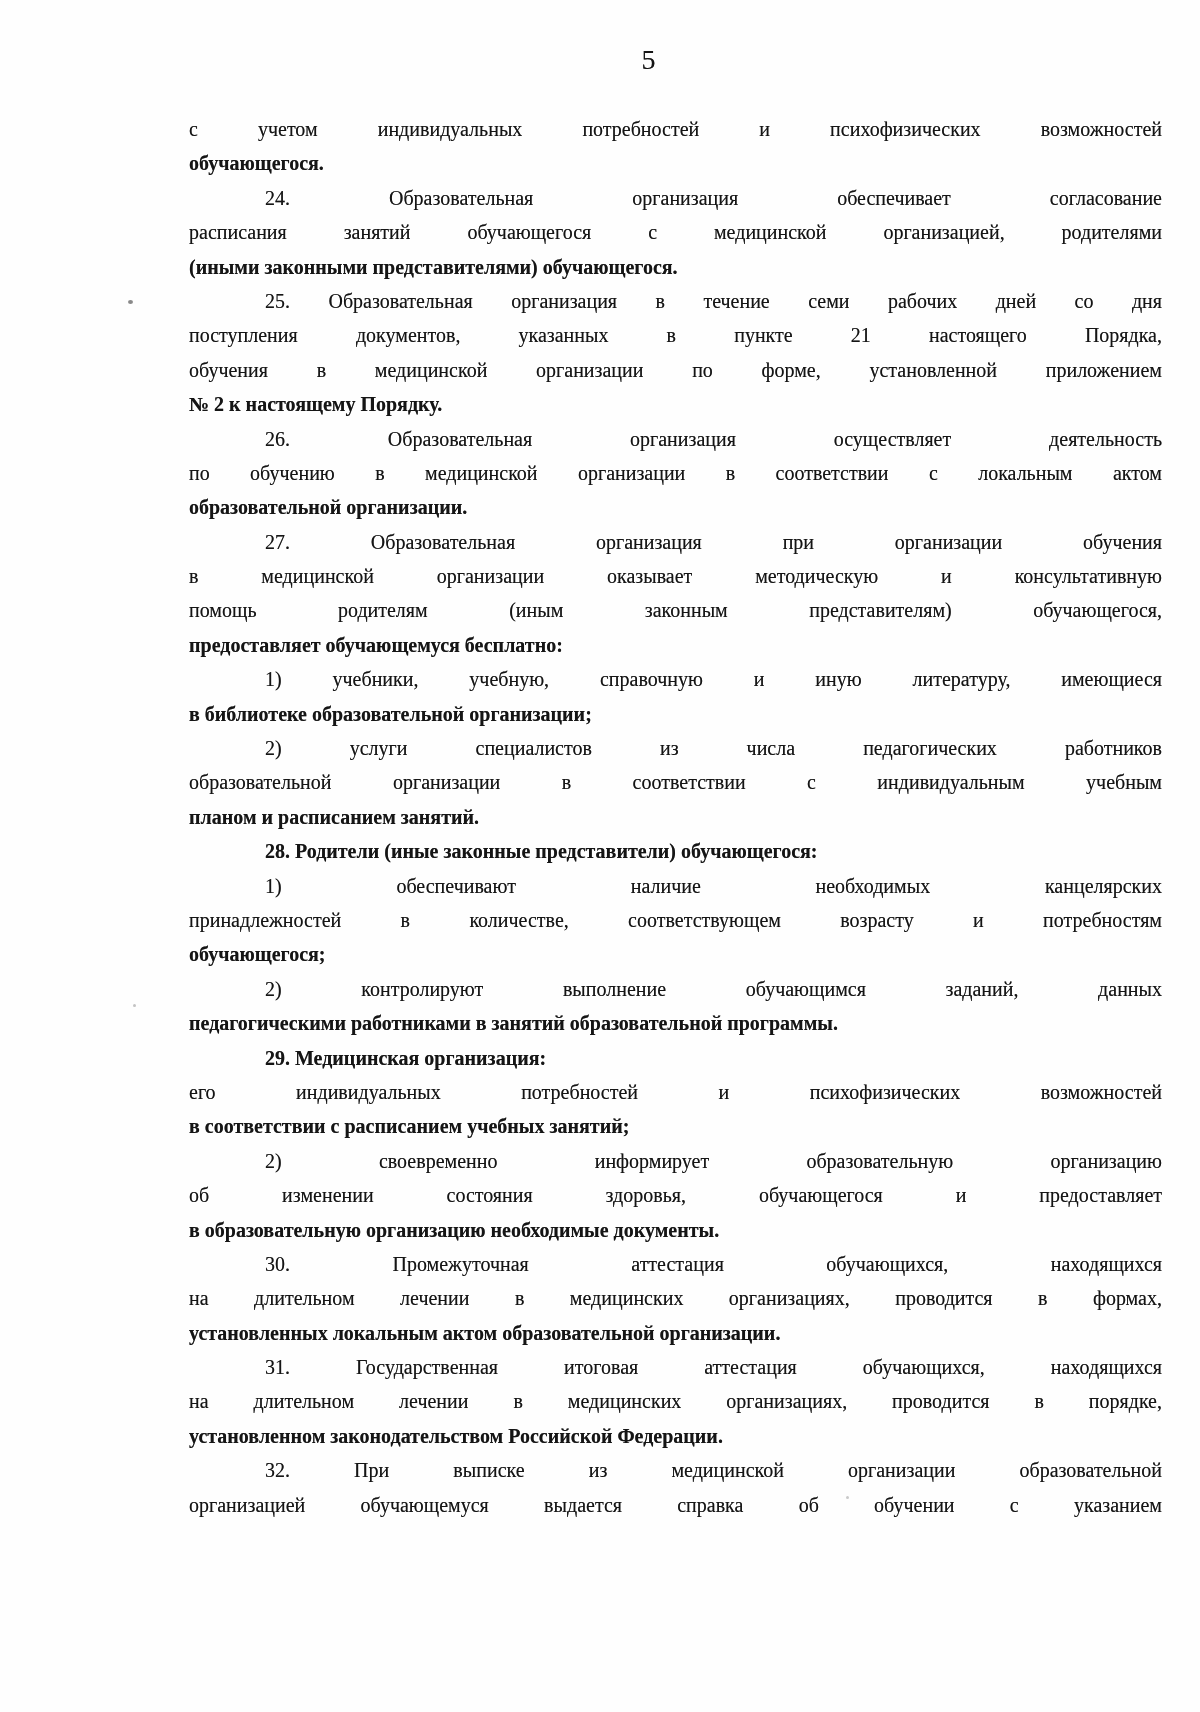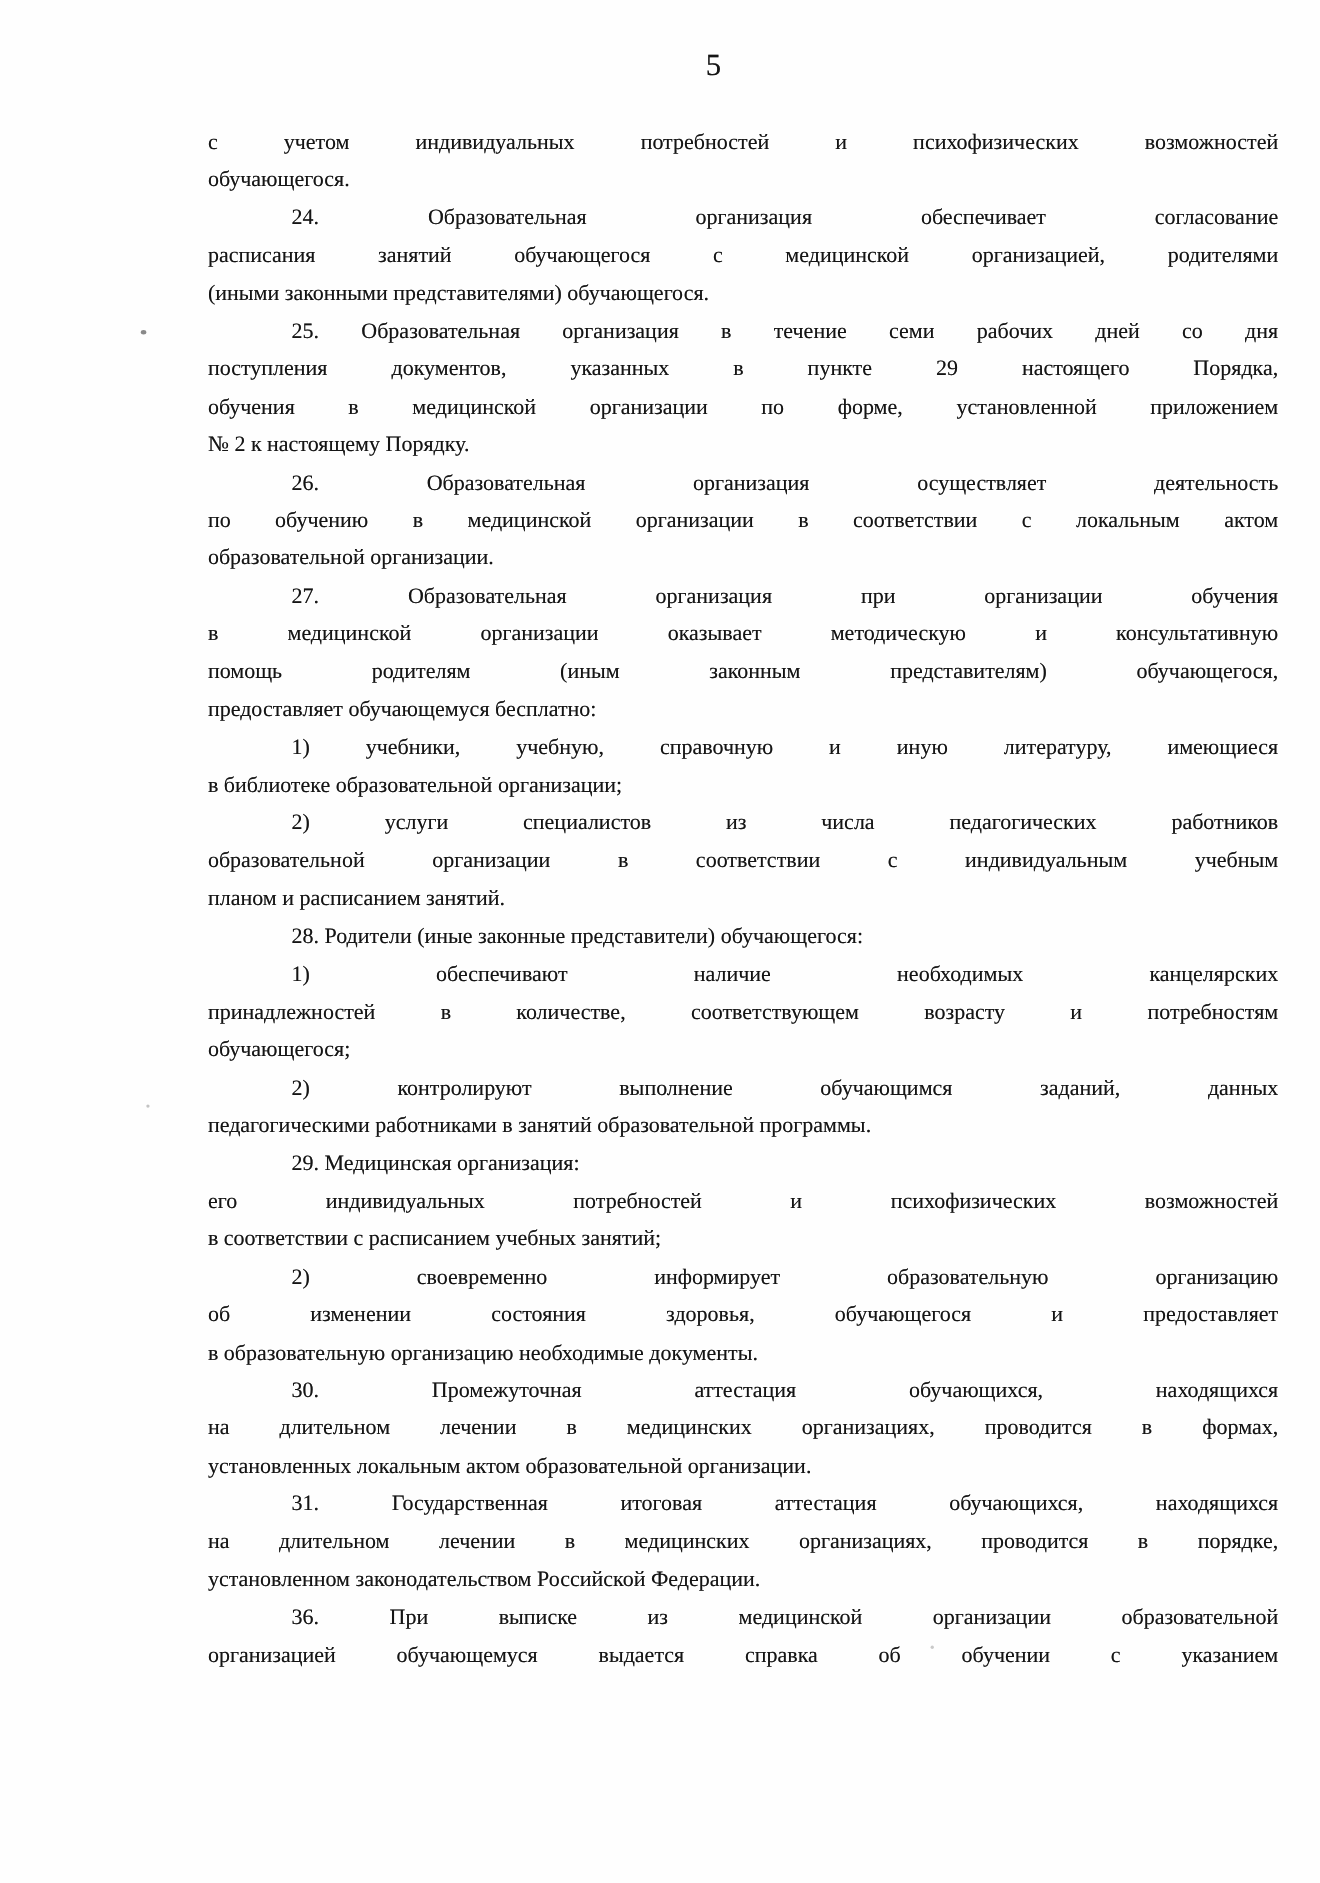--- a/index.html
+++ b/index.html
@@ -41,20 +41,21 @@
   .line {
     height: 34.4px;
     line-height: 34.4px;
     overflow: hidden;
     text-align: justify;
     text-align-last: justify;
     white-space: normal;
   }
   .line-end {
     text-align-last: left;
+    font-weight: bold;
   }
   .line-indent {
     padding-left: 76px;
   }
   .speck {
     position: absolute;
     background: rgba(40,40,40,0.55);
     border-radius: 50%;
   }
   .speck-1 { left: 128px; top: 300px; width: 5px; height: 4px; }
@@ -71,21 +72,21 @@
         <div class="line">с учетом индивидуальных потребностей и психофизических возможностей</div>
         <div class="line line-end">обучающегося.</div>
       </div>
       <div class="paragraph">
         <div class="line line-indent">24. Образовательная организация обеспечивает согласование</div>
         <div class="line">расписания занятий обучающегося с медицинской организацией, родителями</div>
         <div class="line line-end">(иными законными представителями) обучающегося.</div>
       </div>
       <div class="paragraph">
         <div class="line line-indent">25. Образовательная организация в течение семи рабочих дней со дня</div>
-        <div class="line">поступления документов, указанных в пункте 29 настоящего Порядка,</div>
+        <div class="line">поступления документов, указанных в пункте 21 настоящего Порядка,</div>
         <div class="line">обучения в медицинской организации по форме, установленной приложением</div>
         <div class="line line-end">№ 2 к настоящему Порядку.</div>
       </div>
       <div class="paragraph">
         <div class="line line-indent">26. Образовательная организация осуществляет деятельность</div>
         <div class="line">по обучению в медицинской организации в соответствии с локальным актом</div>
         <div class="line line-end">образовательной организации.</div>
       </div>
       <div class="paragraph">
         <div class="line line-indent">27. Образовательная организация при организации обучения</div>
@@ -130,20 +131,20 @@
         <div class="line line-indent">30. Промежуточная аттестация обучающихся, находящихся</div>
         <div class="line">на длительном лечении в медицинских организациях, проводится в формах,</div>
         <div class="line line-end">установленных локальным актом образовательной организации.</div>
       </div>
       <div class="paragraph">
         <div class="line line-indent">31. Государственная итоговая аттестация обучающихся, находящихся</div>
         <div class="line">на длительном лечении в медицинских организациях, проводится в порядке,</div>
         <div class="line line-end">установленном законодательством Российской Федерации.</div>
       </div>
       <div class="paragraph">
-        <div class="line line-indent">36. При выписке из медицинской организации образовательной</div>
+        <div class="line line-indent">32. При выписке из медицинской организации образовательной</div>
         <div class="line">организацией обучающемуся выдается справка об обучении с указанием</div>
       </div>
     </div>
   <div class="speck speck-1"></div>
   <div class="speck speck-2"></div>
   <div class="speck speck-3"></div>
 </div>
 
 </body></html>

